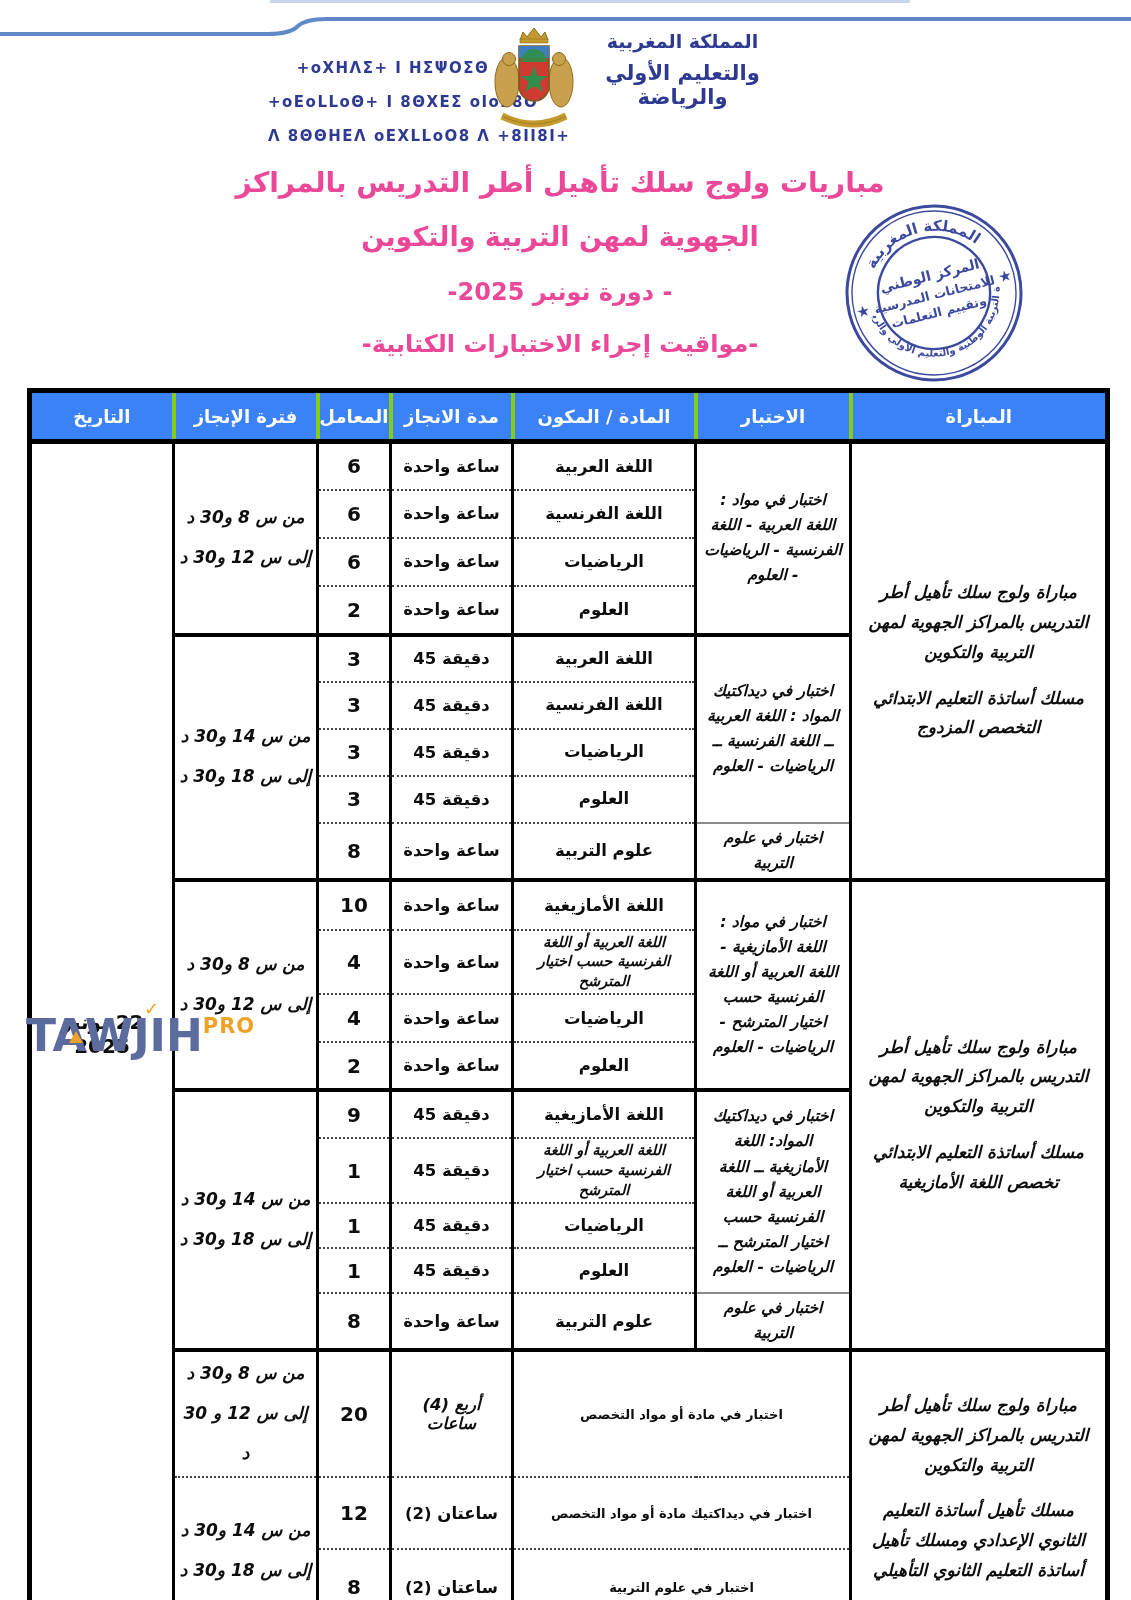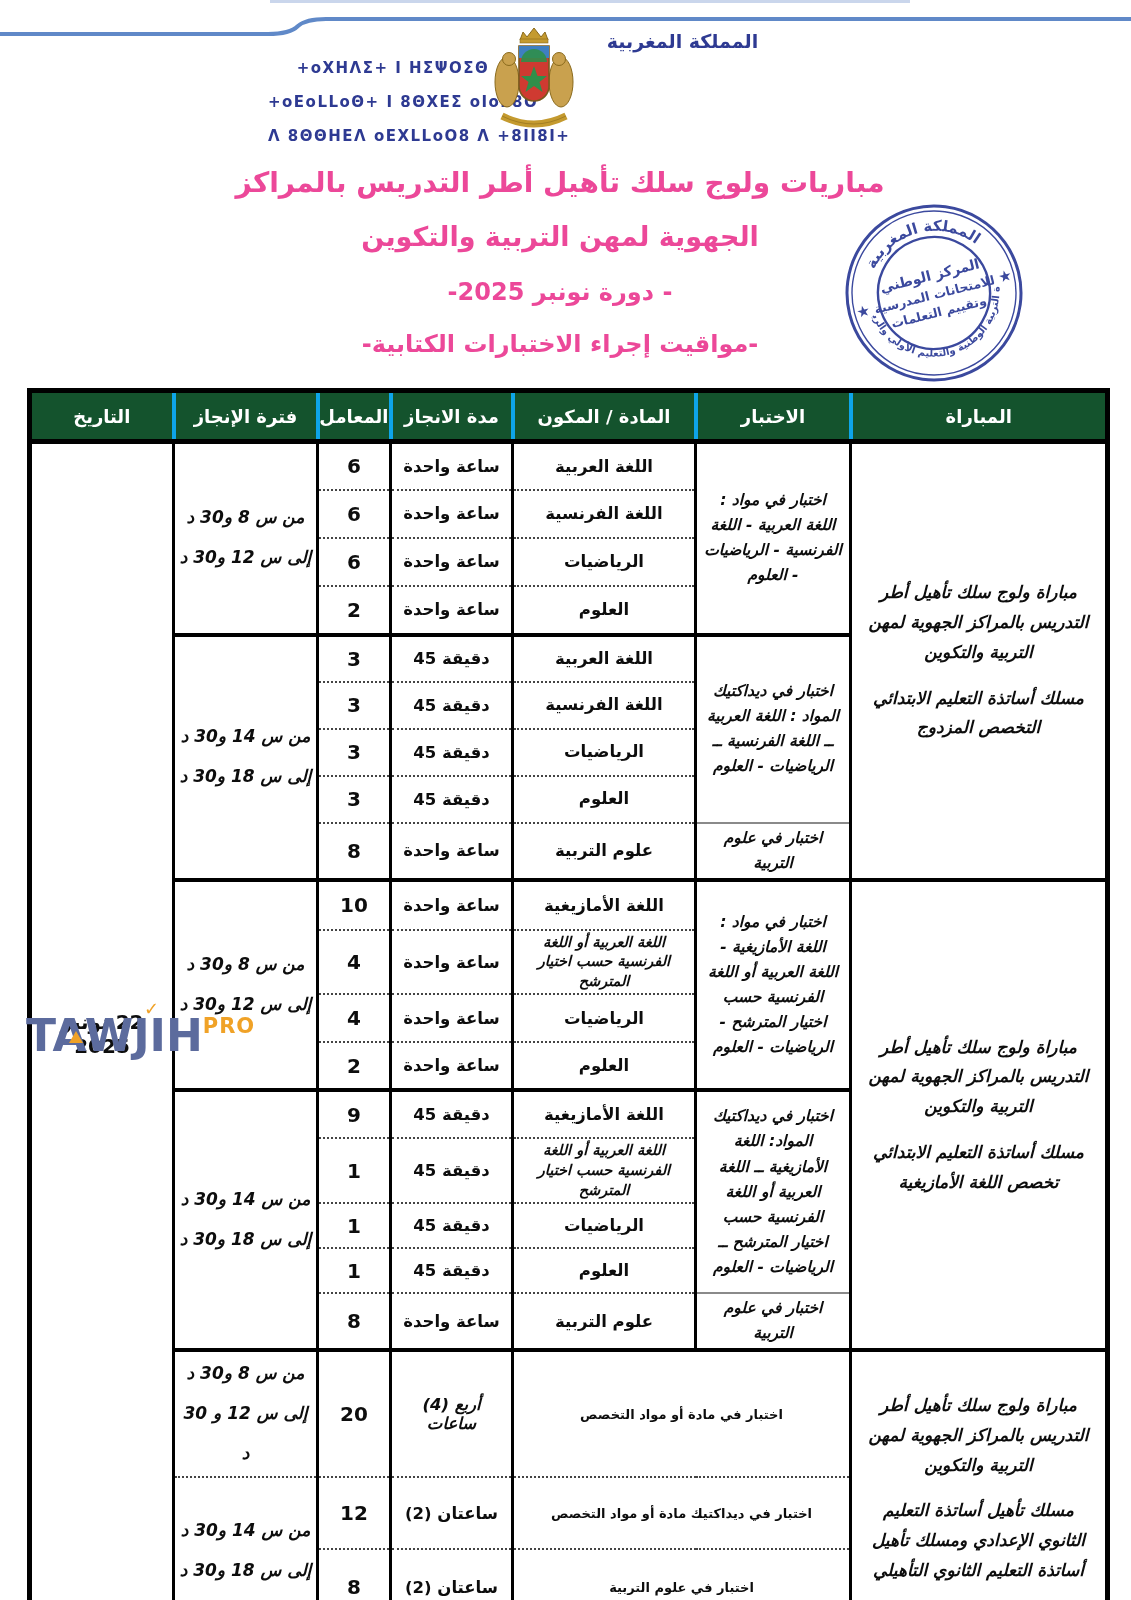--- a/index.html
+++ b/index.html
@@ -30,21 +30,21 @@
   .watermark{position:absolute;left:26px;top:1010px;z-index:5;pointer-events:none;white-space:nowrap;}
   .watermark .brand{font-size:44px;font-weight:900;color:#5c6b9d;letter-spacing:0px;font-family:"DejaVu Sans",sans-serif;}
   .watermark .suffix{font-size:21px;font-weight:900;color:#f0a227;vertical-align:18px;letter-spacing:1px;}
   .watermark .tri{position:absolute;left:43px;top:21px;width:0;height:0;
                   border-left:7px solid transparent;border-right:7px solid transparent;
                   border-bottom:12px solid #f0a227;}
   .watermark .chk{position:absolute;left:118px;top:-12px;color:#f0a227;font-size:18px;font-weight:900;}
   
   table.sched{position:absolute;left:27px;top:388px;width:1078px;border-collapse:collapse;
               table-layout:fixed;direction:rtl;border:5px solid #000;}
-  table.sched th{background:#14532d;color:#fff;border:4px solid #0ea5e9;font-size:18px;
+  table.sched th{background:#3b82f6;color:#fff;border:4px solid #84cc16;font-size:18px;
                  font-weight:bold;padding:0;height:46px;}
   table.sched td{border-left:3px solid #000;border-right:3px solid #000;border-top:0;border-bottom:0;
                  text-align:center;vertical-align:middle;font-weight:bold;color:#0d0d0d;
                  padding:2px 4px;overflow:hidden;}
   .bt5{border-top:5px solid #000 !important;}
   .bt{border-top:4px solid #000 !important;}
   .bd{border-top:2px dotted #444 !important;}
   .bthin{border-top:2px solid #8a8a8a !important;}
   .ml{white-space:pre-line;font-style:italic;}
   .ltr{direction:ltr;}
@@ -85,20 +85,21 @@
     <path d="M25 20 h30 v40 a15 15 0 0 1 -30 0 z" fill="#cf3a31" stroke="#7a5a1e" stroke-width="1.6"></path>
     <path d="M25 20 h30 v12 h-30 z" fill="#3f7fc1"></path>
     <path d="M27 36 a13 13 0 0 1 26 0 z" fill="#2f8f4a" opacity="0.9"></path>
     <polygon points="40,40 43.5,50 53,50 45.5,56 48.5,66 40,60 31.5,66 34.5,56 27,50 36.5,50" fill="#2f8f4a"></polygon>
     <path d="M8 90 q32 16 64 0" fill="none" stroke="#c49a2f" stroke-width="7"></path>
     <path d="M8 90 q32 16 64 0" fill="none" stroke="#8a6a1c" stroke-width="1" opacity="0.6"></path>
   </svg>
 
   <div class="ministry">
     <span class="m1">المملكة المغربية</span>
+    <span class="m3">والتعليم الأولي والرياضة</span>
   </div>
 
   <div class="title-block">
     <div class="t1">مباريات ولوج سلك تأهيل أطر التدريس بالمراكز</div>
     <div class="t2">الجهوية لمهن التربية والتكوين</div>
     <div class="t3">- دورة نونبر 2025-</div>
     <div class="t4">-مواقيت إجراء الاختبارات الكتابية-</div>
   </div>
 
   <svg class="stamp" viewBox="0 0 182 182">

